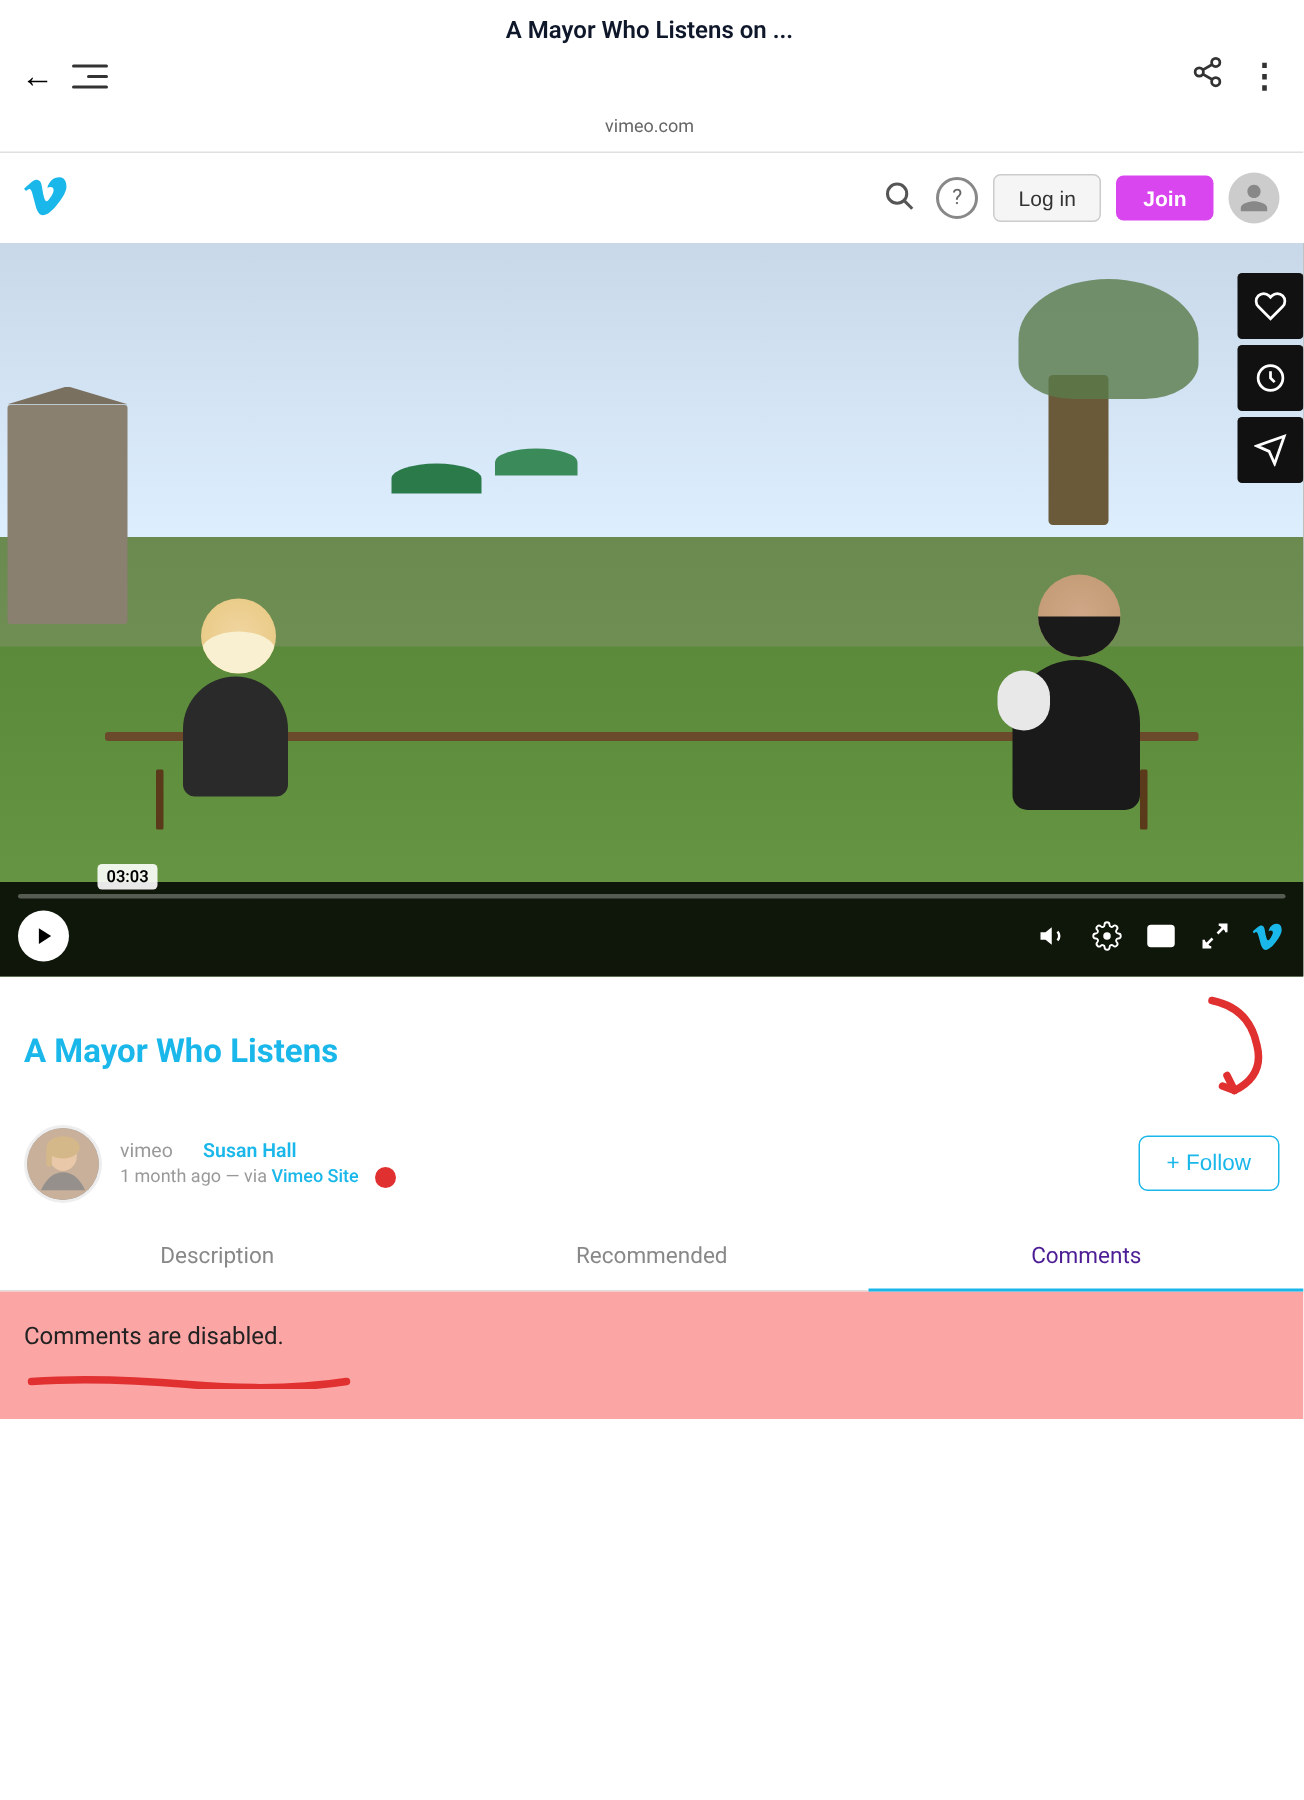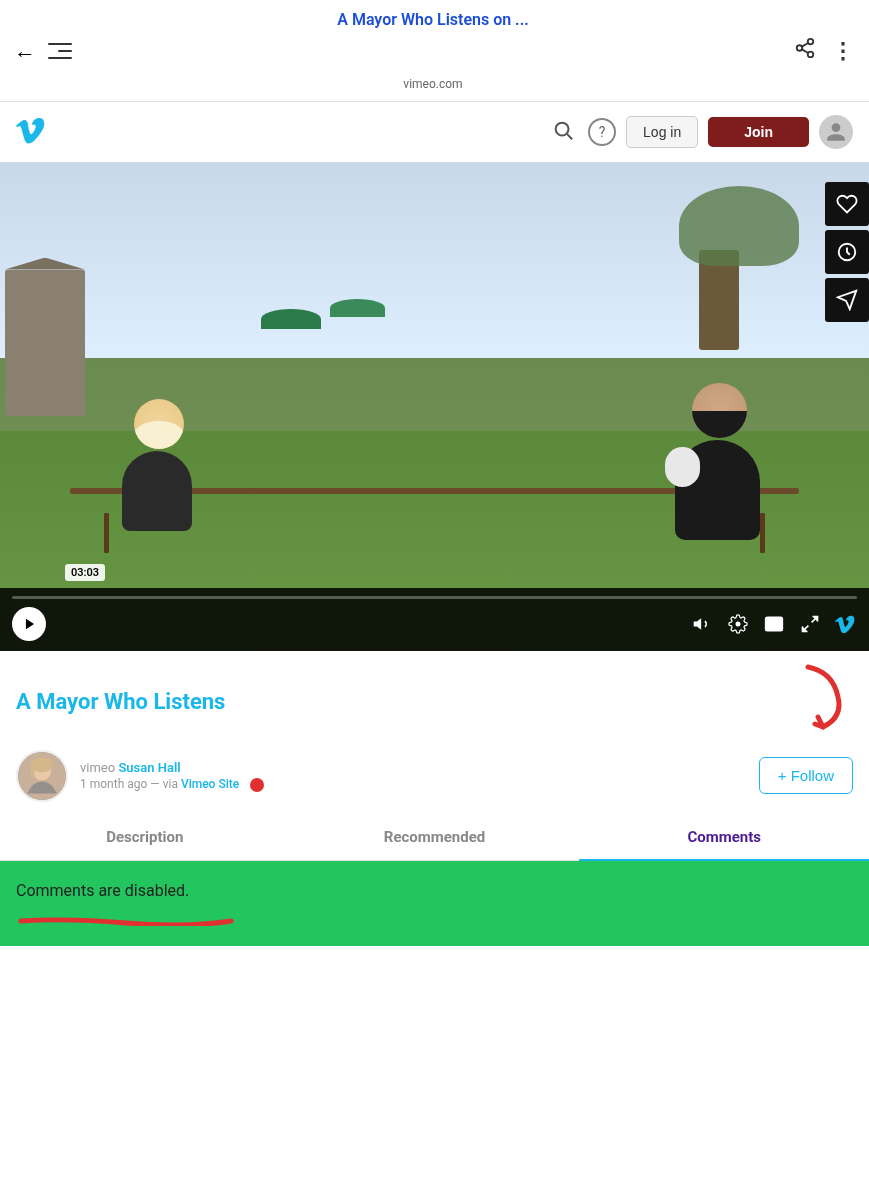--- a/index.html
+++ b/index.html
@@ -44,21 +44,21 @@
     }
     .filter-icon span:nth-child(2) { width: 60%; margin-left: auto; }
     .filter-icon span:nth-child(3) { width: 100%; }
     .browser-title-block {
       flex: 1;
       text-align: center;
     }
     .browser-title {
       font-size: 16px;
       font-weight: 600;
-      color: #1d4ed8;
+      color: #0f172a;
       white-space: nowrap;
       overflow: hidden;
       text-overflow: ellipsis;
     }
     .browser-url {
       font-size: 12px;
       color: #666;
       margin-top: 48px;
     }
     .browser-actions {
@@ -108,22 +108,22 @@
       padding: 7px 16px;
       border: 1.5px solid #ccc;
       border-radius: 5px;
       background: #f5f5f5;
       font-size: 14px;
       font-weight: 500;
       cursor: pointer;
       color: #333;
     }
     .join-btn {
-      padding: 7px 36px;
-      background: #7f1d1d;
+      padding: 7px 18px;
+      background: #d946ef;
       color: #fff;
       border: none;
       border-radius: 5px;
       font-size: 14px;
       font-weight: 600;
       cursor: pointer;
     }
     .user-avatar-btn {
       width: 34px;
       height: 34px;
@@ -195,21 +195,21 @@
     .time-badge {
       display: inline-block;
       background: rgba(255,255,255,0.9);
       color: #000;
       font-size: 11px;
       font-weight: 600;
       padding: 2px 6px;
       border-radius: 3px;
       margin-bottom: 6px;
       position: absolute;
-      bottom: 64px;
+      bottom: 52px;
       left: 65px;
     }
     .progress-bar-container {
       width: 100%;
       height: 3px;
       background: rgba(255,255,255,0.3);
       border-radius: 2px;
       margin-bottom: 8px;
       position: relative;
     }
@@ -313,20 +313,21 @@
       flex: 1;
     }
     .author-from {
       font-size: 13px;
       color: #999;
     }
     .author-name {
       color: #1ab7ea;
       font-weight: 600;
       font-size: 13px;
+      margin-left: 17px;
     }
     .author-meta {
       font-size: 12px;
       color: #999;
       margin-top: 2px;
     }
     .via-link {
       color: #1ab7ea;
       font-weight: 500;
     }
@@ -363,39 +364,38 @@
       background: #fff;
     }
     .tab-item {
       flex: 1;
       text-align: center;
       padding: 14px 0;
       font-size: 15px;
       color: #888;
       cursor: pointer;
       position: relative;
-      font-weight: bold;
     }
     .tab-item.active {
       color: #4c1d95;
     }
     .tab-item.active::after {
       content: '';
       position: absolute;
       bottom: -1.5px;
       left: 0;
       right: 0;
       height: 2.5px;
       background: #1ab7ea;
     }
 
     
     .comments-section {
       padding: 20px 16px;
-      background: #22c55e;
+      background: #fca5a5;
     }
     .comments-disabled {
       font-size: 16px;
       color: #222;
       margin-bottom: 16px;
     }
 
     
     .red-underline {
       display: block;

